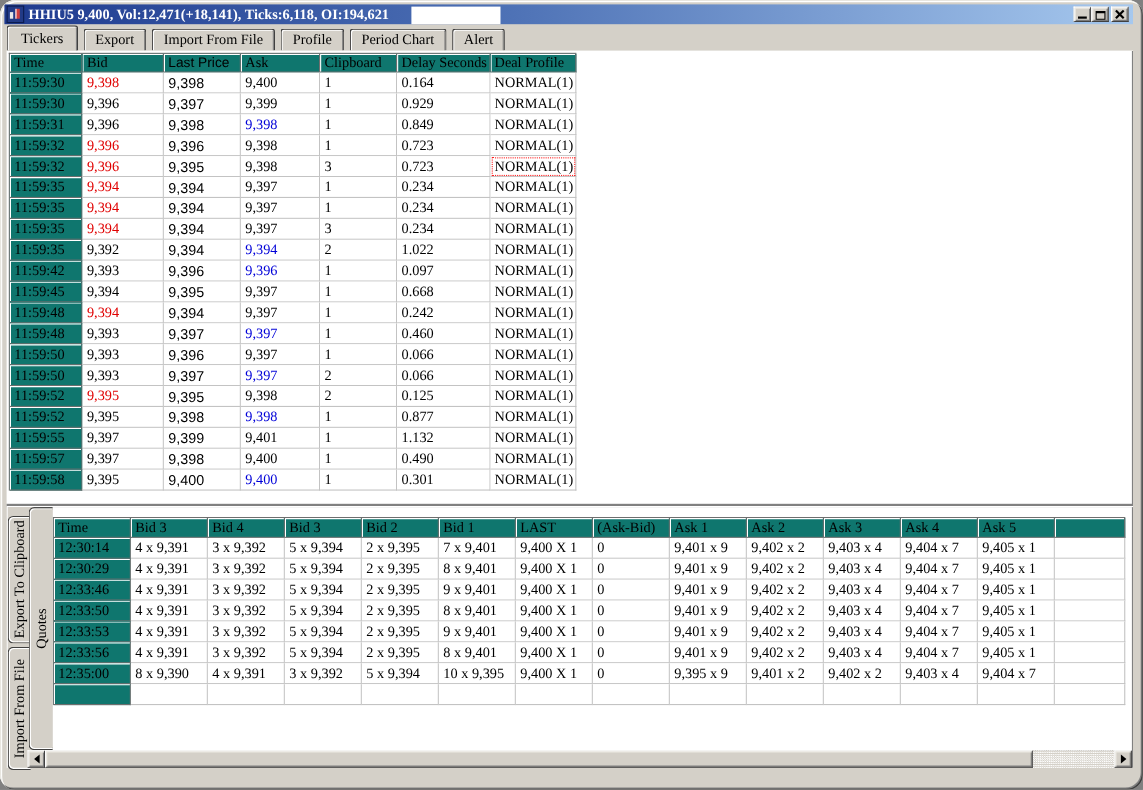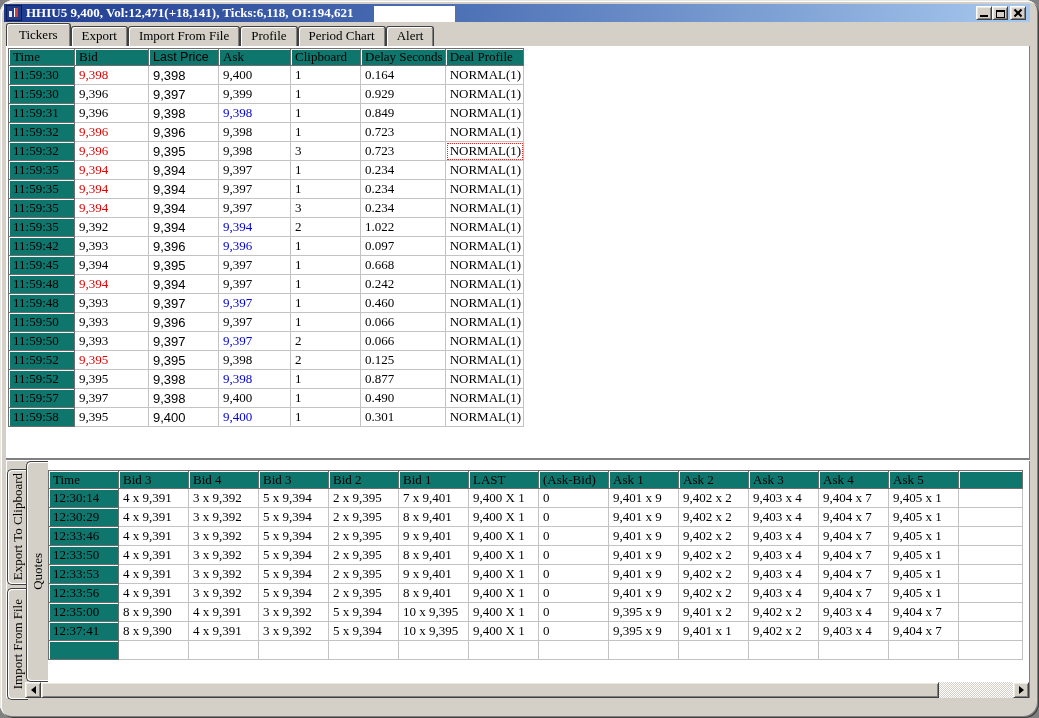--- a/index.html
+++ b/index.html
@@ -22,21 +22,21 @@
         box-shadow:inset 1px 1px 0 #ece9e2, inset -1px -1px 0 #808080;
         display:flex;align-items:flex-end;justify-content:center;box-sizing:border-box;cursor:default;}
   .wbtn.close{margin-left:2px;}
   .g-min{display:block;width:8px;height:2px;background:#000;margin:0 0 2px 0;}
   .g-max{display:block;width:9px;height:8px;border:1px solid #000;border-top:2px solid #000;margin-bottom:1px;box-sizing:border-box;}
   .g-close{position:relative;width:8px;height:8px;margin:0 auto 2px;}
   .g-close:before,.g-close:after{content:"";position:absolute;left:-1px;top:3px;width:10px;height:2px;background:#000;}
   .g-close:before{transform:rotate(45deg);}  .g-close:after{transform:rotate(-45deg);}
   
   .tabbar{position:absolute;left:6px;top:24px;height:22px;display:flex;align-items:flex-end;}
-  .tab{height:19px;line-height:18px;padding:0 10px;background:#d4d0c8;margin-right:0;
+  .tab{height:19px;line-height:18px;padding:0 10px;background:#d4d0c8;margin-right:5px;
        border:1px solid #404040;border-bottom:none;border-radius:3px 3px 0 0;
        box-shadow:inset 1px 1px 0 #fff, inset -1px 0 0 #808080;font-size:13px;cursor:default;}
   .tab.active{height:22px;line-height:21px;position:relative;z-index:3;padding:0 12px;}
   
   .page{position:absolute;left:6px;top:46px;width:1024px;height:652px;background:#fff;
         box-shadow:inset 1px 0 0 #fff, inset -1px -1px 0 #808080;}
   
   table.grid{border-collapse:separate;border-spacing:0;table-layout:fixed;
              border-top:1px solid #6e6e6e;border-left:1px solid #6e6e6e;}
   .grid td,.grid th{height:18px;padding:0 2px 0 4px;text-align:left;vertical-align:middle;
@@ -280,20 +280,29 @@
           <tr>
             <td class="gray">11:59:52</td>
             <td>9,395</td>
             <td class="lastprice">9,398</td>
             <td class="blue">9,398</td>
             <td>1</td>
             <td>0.877</td>
             <td>NORMAL(1)</td>
           </tr>
           <tr>
+            <td class="gray">11:59:55</td>
+            <td>9,397</td>
+            <td class="lastprice">9,399</td>
+            <td>9,401</td>
+            <td>1</td>
+            <td>1.132</td>
+            <td>NORMAL(1)</td>
+          </tr>
+          <tr>
             <td class="gray">11:59:57</td>
             <td>9,397</td>
             <td class="lastprice">9,398</td>
             <td>9,400</td>
             <td>1</td>
             <td>0.490</td>
             <td>NORMAL(1)</td>
           </tr>
           <tr>
             <td class="gray">11:59:58</td>
@@ -461,36 +470,20 @@
             <td class="qlast">9,400 X 1</td>
             <td class="askbid">0</td>
             <td>9,395 x 9</td>
             <td>9,401 x 2</td>
             <td>9,402 x 2</td>
             <td>9,403 x 4</td>
             <td>9,404 x 7</td>
             <td></td>
           </tr>
           <tr>
-            <td class="gray">12:37:41</td>
-            <td>8 x 9,390</td>
-            <td>4 x 9,391</td>
-            <td>3 x 9,392</td>
-            <td>5 x 9,394</td>
-            <td>10 x 9,395</td>
-            <td class="qlast">9,400 X 1</td>
-            <td class="askbid">0</td>
-            <td>9,395 x 9</td>
-            <td>9,401 x 1</td>
-            <td>9,402 x 2</td>
-            <td>9,403 x 4</td>
-            <td>9,404 x 7</td>
-            <td></td>
-          </tr>
-          <tr>
             <td class="gray"></td>
             <td></td>
             <td></td>
             <td></td>
             <td></td>
             <td></td>
             <td class="qlast"></td>
             <td class="askbid"></td>
             <td></td>
             <td></td>

